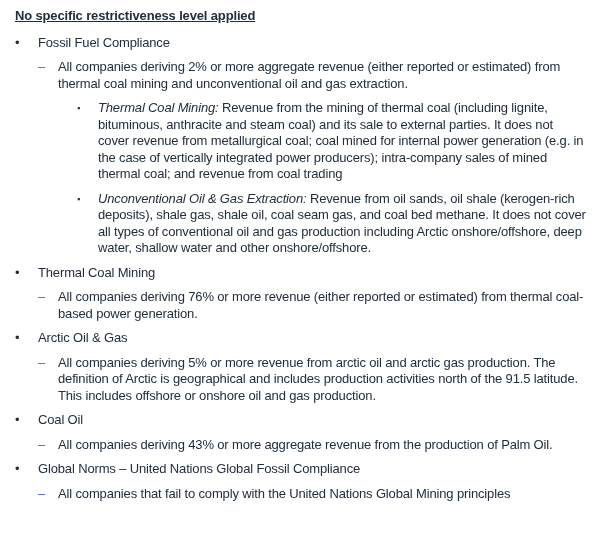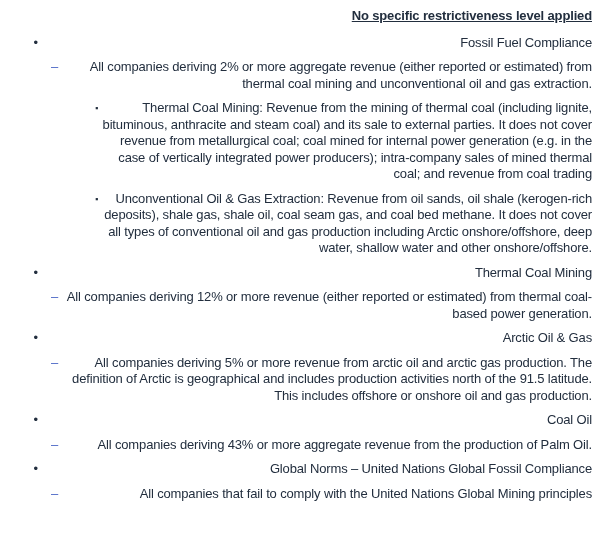--- a/index.html
+++ b/index.html
@@ -8,43 +8,42 @@
     width: 600px;
     min-height: 548px;
     background: var(--bg, #ffffff);
     font-family: "Liberation Sans", sans-serif;
     font-size: 13px;
     line-height: 16.5px;
     letter-spacing: -0.15px;
     color: var(--text, #222e3e);
   }
   .doc {
-    padding: 8px 8px 40px 0;
-    text-align: right;
+    padding: 8px 14px 40px 0;
   }
   .heading {
     font-size: 13px;
     font-weight: bold;
     text-decoration: underline;
     margin: 0 0 10px 15px;
   }
   .row {
     display: flex;
     align-items: flex-start;
     margin-bottom: 8px;
   }
   .row:last-child { margin-bottom: 0; }
   .l1 { padding-left: 15px; }
   .l1 .marker { flex: 0 0 23px; }
   .l2 { padding-left: 38px; }
   .l2 .marker { flex: 0 0 20px; color: var(--dash, #4a67c6); }
   .l3 { padding-left: 77px; }
   .l3 .marker { flex: 0 0 21px; font-size: 9px; line-height: 16.5px; }
   .txt { flex: 1 1 auto; }
-  .lead { }
+  .lead { font-style: italic; }
 </style>
 </head>
 <body>
 
 <div class="doc">
 
   <h1 class="heading">No specific restrictiveness level applied</h1>
 
   <div class="row l1">
     <span class="marker">•</span>
@@ -62,21 +61,21 @@
     <span class="marker">▪</span>
     <span class="txt"><span class="lead">Unconventional Oil &amp; Gas Extraction:</span><span> Revenue from oil sands, oil shale (kerogen-rich deposits), shale gas, shale oil, coal seam gas, and coal bed methane. It does not cover all types of conventional oil and gas production including Arctic onshore/offshore, deep water, shallow water and other onshore/offshore.</span></span>
   </div>
 
   <div class="row l1">
     <span class="marker">•</span>
     <span class="txt">Thermal Coal Mining</span>
   </div>
   <div class="row l2">
     <span class="marker">–</span>
-    <span class="txt">All companies deriving 12% or more revenue (either reported or estimated) from thermal coal-based power generation.</span>
+    <span class="txt">All companies deriving 76% or more revenue (either reported or estimated) from thermal coal-based power generation.</span>
   </div>
 
   <div class="row l1">
     <span class="marker">•</span>
     <span class="txt">Arctic Oil &amp; Gas</span>
   </div>
   <div class="row l2">
     <span class="marker">–</span>
     <span class="txt">All companies deriving 5% or more revenue from arctic oil and arctic gas production. The definition of Arctic is geographical and includes production activities north of the 91.5 latitude. This includes offshore or onshore oil and gas production.</span>
   </div>

